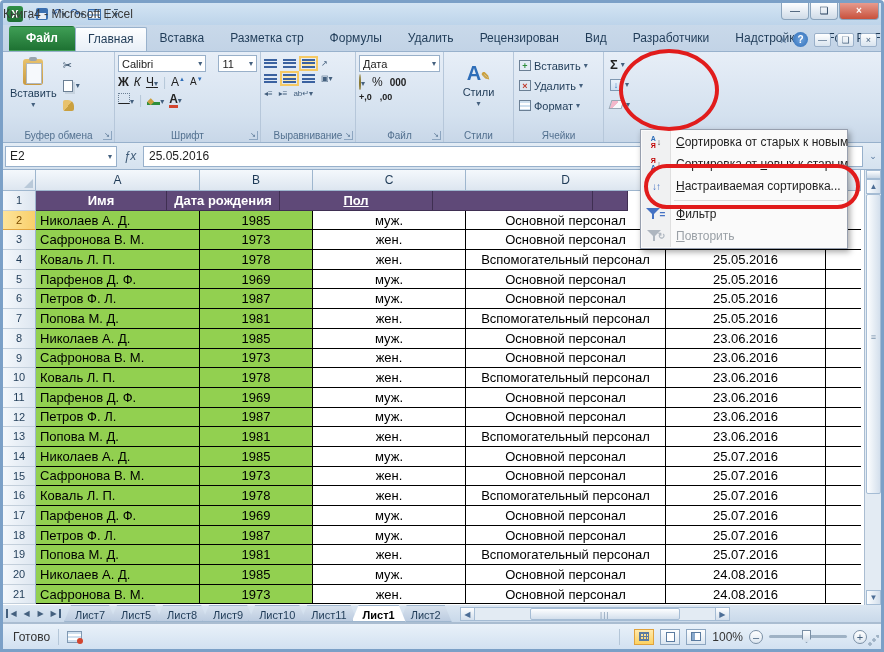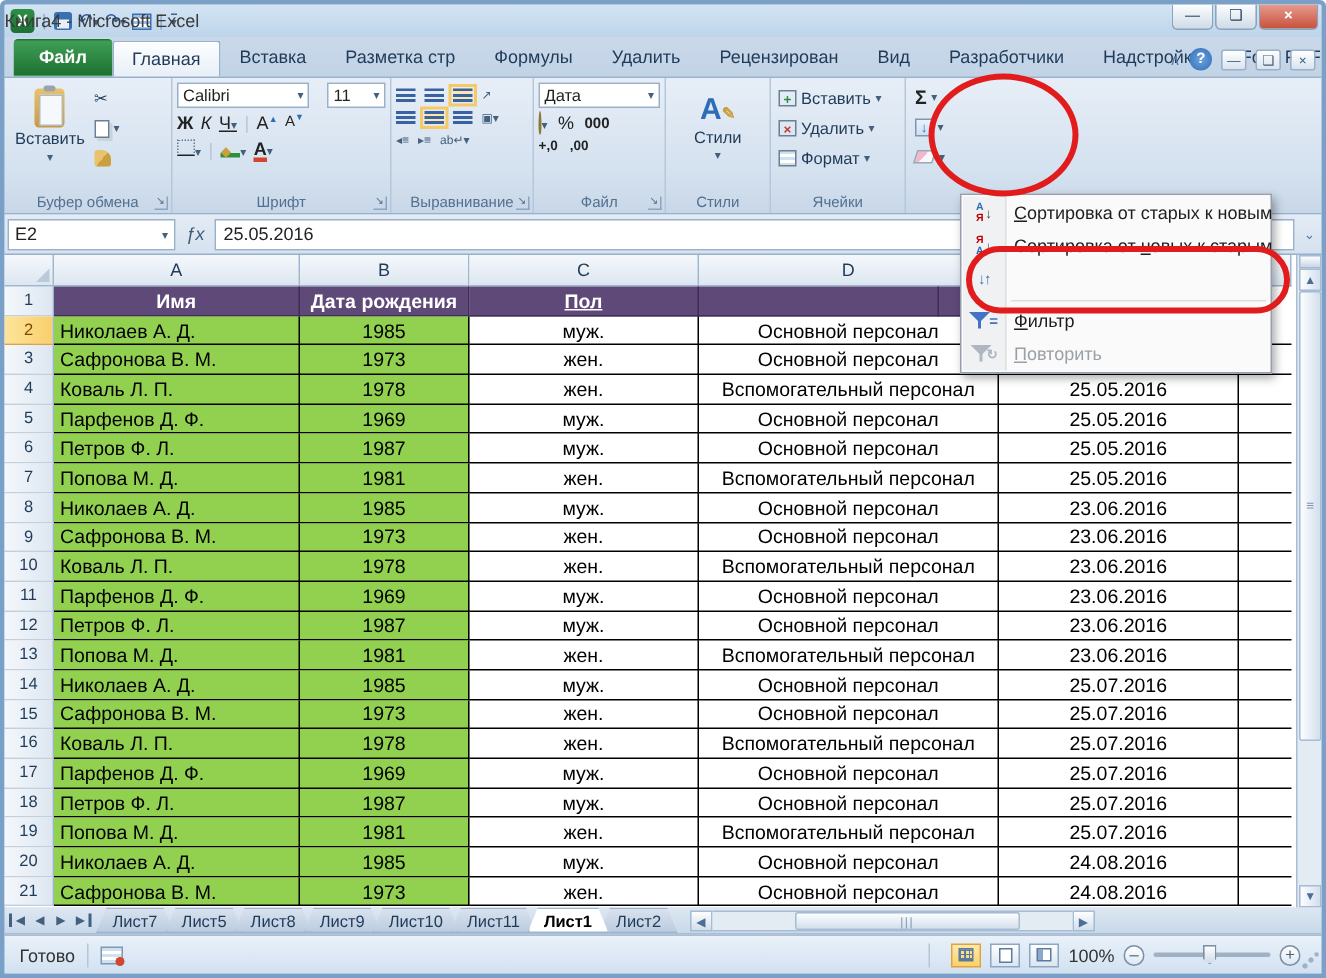--- a/index.html
+++ b/index.html
@@ -376,21 +376,21 @@
         <div class="chcell" style="width: 164px;">A</div>
         <div class="chcell" style="width: 113px;">B</div>
         <div class="chcell" style="width: 153px;">C</div>
         <div class="chcell" style="width: 200px;">D</div>
         <div class="chcell" style="width: 160px;">E</div>
         <div class="chcell" style="width: 35px;"></div>
       </div>
     <div id="grid-rows">
         <div class="grid-row hdrrow">
           <div class="rowhdr">1</div>
-          <div class="cell" style="width: 164px;">Имя</div>
+          <div class="cell" style="width: 131px;">Имя</div>
           <div class="cell" style="width: 113px;">Дата рождения</div>
           <div class="cell" style="width: 153px; text-decoration: underline;">Пол</div>
           <div class="cell" style="width: 160px;"></div>
           <div class="cell" style="width: 35px;"></div>
         </div>
         <div class="grid-row">
           <div class="rowhdr hl">2</div>
           <div class="cell green left" style="width: 164px;">Николаев А. Д.</div>
           <div class="cell green ctr" style="width: 113px;">1985</div>
           <div class="cell ctr" style="width: 153px;">муж.</div>
@@ -648,20 +648,21 @@
             <span class="az-a">А</span>
           </div>
           <span class="mi-arrow">↓</span>
         </div>
         <div class="mlabel">Сортировка от <u>н</u>овых к старым</div>
       </div>
       <div class="mitem">
         <div class="mico">
           <span class="cs-ic">↓↑</span>
         </div>
+        <div class="mlabel"><u>Н</u>астраиваемая сортировка...</div>
       </div>
       <div class="msep"></div>
       <div class="mitem">
         <div class="mico">
           <span class="funnel"></span>
           <span class="eq">=</span>
         </div>
         <div class="mlabel"><u>Ф</u>ильтр</div>
       </div>
       <div class="mitem disabled">

